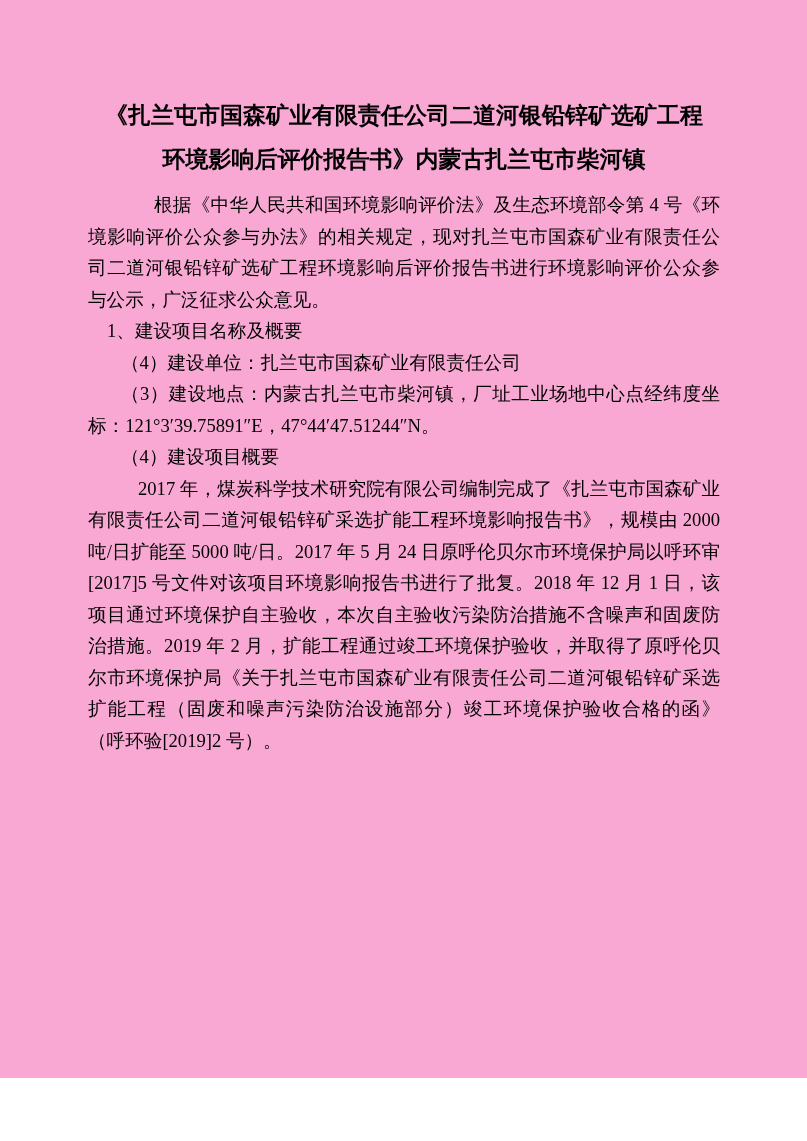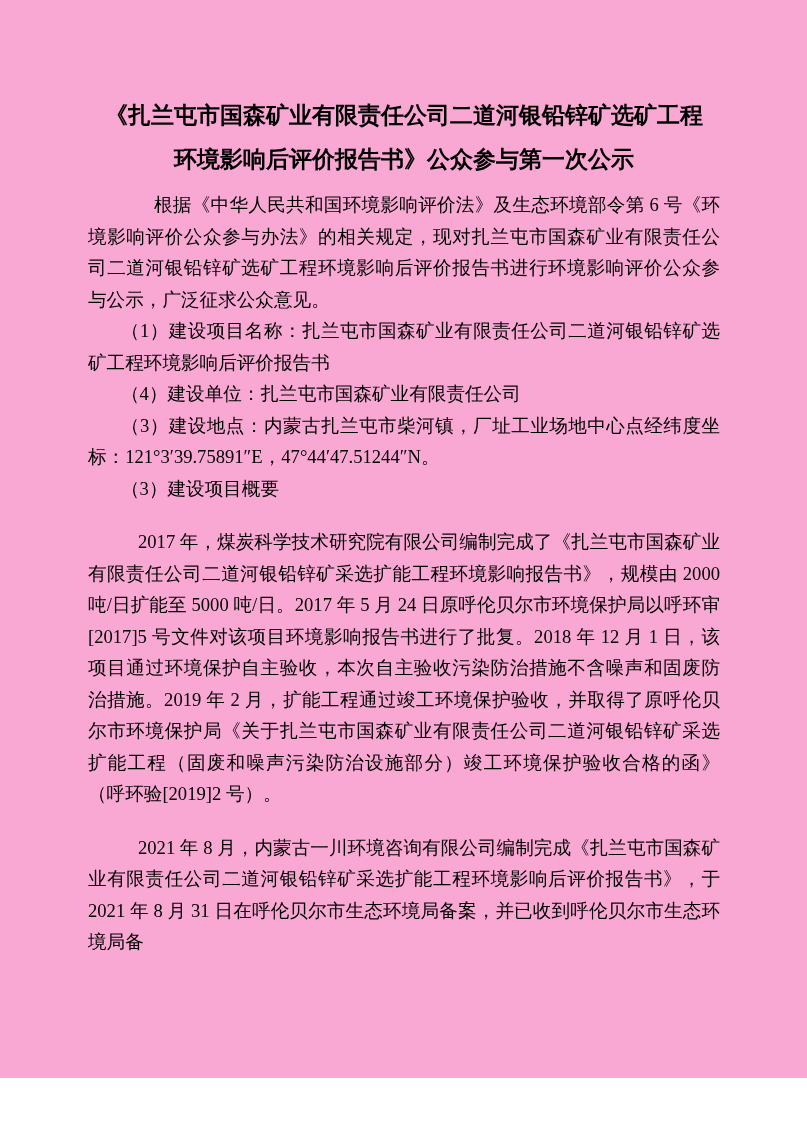--- a/index.html
+++ b/index.html
@@ -38,45 +38,44 @@
     font-size: 18.6px;
     line-height: 31.5px;
     text-align: justify;
     color: #000000;
     word-break: normal;
     overflow-wrap: break-word;
   }
   .indent-intro   { text-indent: 66px; }
   .indent-heading { text-indent: 19px; }
   .indent-paren   { text-indent: 33px; }
-  .indent-year    { text-indent: 50px; margin-top: 22px; }
+  .indent-year    { text-indent: 50px; }
 </style>
 </head>
 <body>
 
 <div class="page">
   <div class="content">
 
     <h1 class="doc-title">
       <span class="title-line">《扎兰屯市国森矿业有限责任公司二道河银铅锌矿选矿工程</span>
-      <span class="title-line">环境影响后评价报告书》公众参与第一次公示</span>
+      <span class="title-line">环境影响后评价报告书》内蒙古扎兰屯市柴河镇</span>
     </h1>
 
     <div class="body-block">
-      <p class="para indent-intro">根据《中华人民共和国环境影响评价法》及生态环境部令第 6 号《环境影响评价公众参与办法》的相关规定，现对扎兰屯市国森矿业有限责任公司二道河银铅锌矿选矿工程环境影响后评价报告书进行环境影响评价公众参与公示，广泛征求公众意见。</p>
+      <p class="para indent-intro">根据《中华人民共和国环境影响评价法》及生态环境部令第 4 号《环境影响评价公众参与办法》的相关规定，现对扎兰屯市国森矿业有限责任公司二道河银铅锌矿选矿工程环境影响后评价报告书进行环境影响评价公众参与公示，广泛征求公众意见。</p>
 
+      <p class="para indent-heading">1、建设项目名称及概要</p>
 
-      <p class="para indent-paren">（1）建设项目名称：扎兰屯市国森矿业有限责任公司二道河银铅锌矿选矿工程环境影响后评价报告书</p>
 
       <p class="para indent-paren">（4）建设单位：扎兰屯市国森矿业有限责任公司</p>
 
       <p class="para indent-paren">（3）建设地点：内蒙古扎兰屯市柴河镇，厂址工业场地中心点经纬度坐标：121°3′39.75891″E，47°44′47.51244″N。</p>
 
-      <p class="para indent-paren">（3）建设项目概要</p>
+      <p class="para indent-paren">（4）建设项目概要</p>
 
       <p class="para indent-year">2017 年，煤炭科学技术研究院有限公司编制完成了《扎兰屯市国森矿业有限责任公司二道河银铅锌矿采选扩能工程环境影响报告书》，规模由 2000 吨/日扩能至 5000 吨/日。2017 年 5 月 24 日原呼伦贝尔市环境保护局以呼环审[2017]5 号文件对该项目环境影响报告书进行了批复。2018 年 12 月 1 日，该项目通过环境保护自主验收，本次自主验收污染防治措施不含噪声和固废防治措施。2019 年 2 月，扩能工程通过竣工环境保护验收，并取得了原呼伦贝尔市环境保护局《关于扎兰屯市国森矿业有限责任公司二道河银铅锌矿采选扩能工程（固废和噪声污染防治设施部分）竣工环境保护验收合格的函》（呼环验[2019]2 号）。</p>
 
 
-      <p class="para indent-year">2021 年 8 月，内蒙古一川环境咨询有限公司编制完成《扎兰屯市国森矿业有限责任公司二道河银铅锌矿采选扩能工程环境影响后评价报告书》，于 2021 年 8 月 31 日在呼伦贝尔市生态环境局备案，并已收到呼伦贝尔市生态环境局备</p>
     </div>
 
   </div>
 </div>
 
 </body></html>

